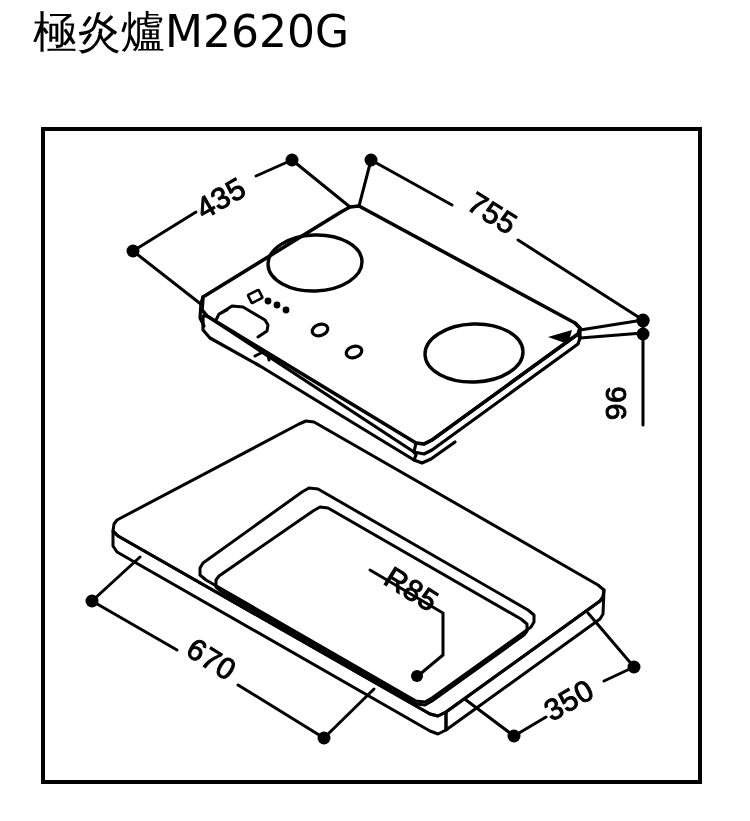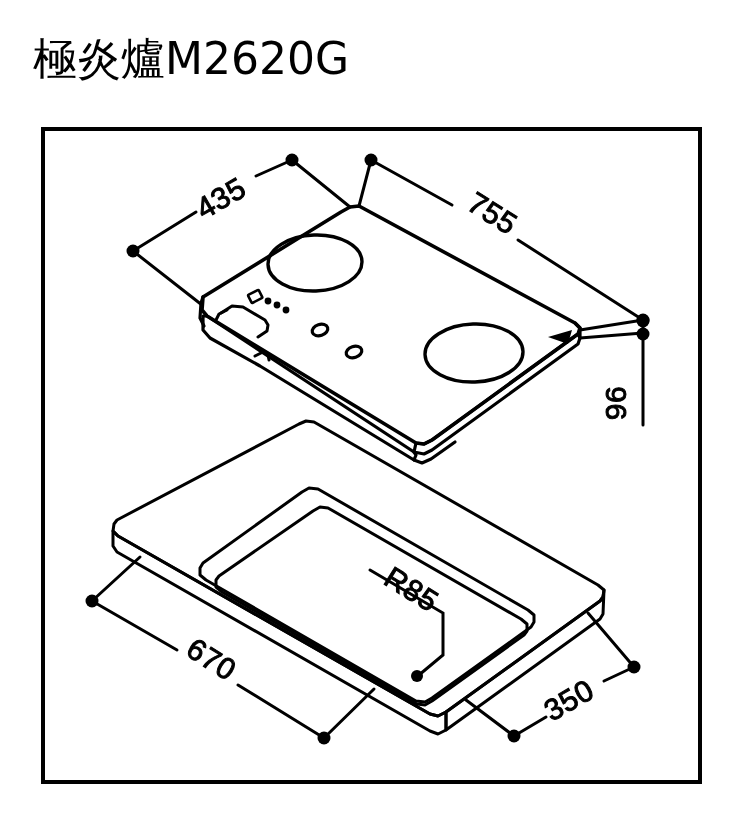--- a/index.html
+++ b/index.html
@@ -16,21 +16,21 @@
   }
   #page {
     position: relative;
     width: 750px;
     height: 821px;
     background: #ffffff;
   }
   #product-title {
     position: absolute;
     left: 33px;
-    top: 36px;
+    top: 9px;
     font-size: 44px;
     line-height: 1.05;
     font-weight: 400;
     color: #000000;
     letter-spacing: 0px;
     white-space: nowrap;
     font-family: "DejaVu Sans", "Liberation Sans", sans-serif;
   }
   #drawing-wrap {
     position: absolute;

